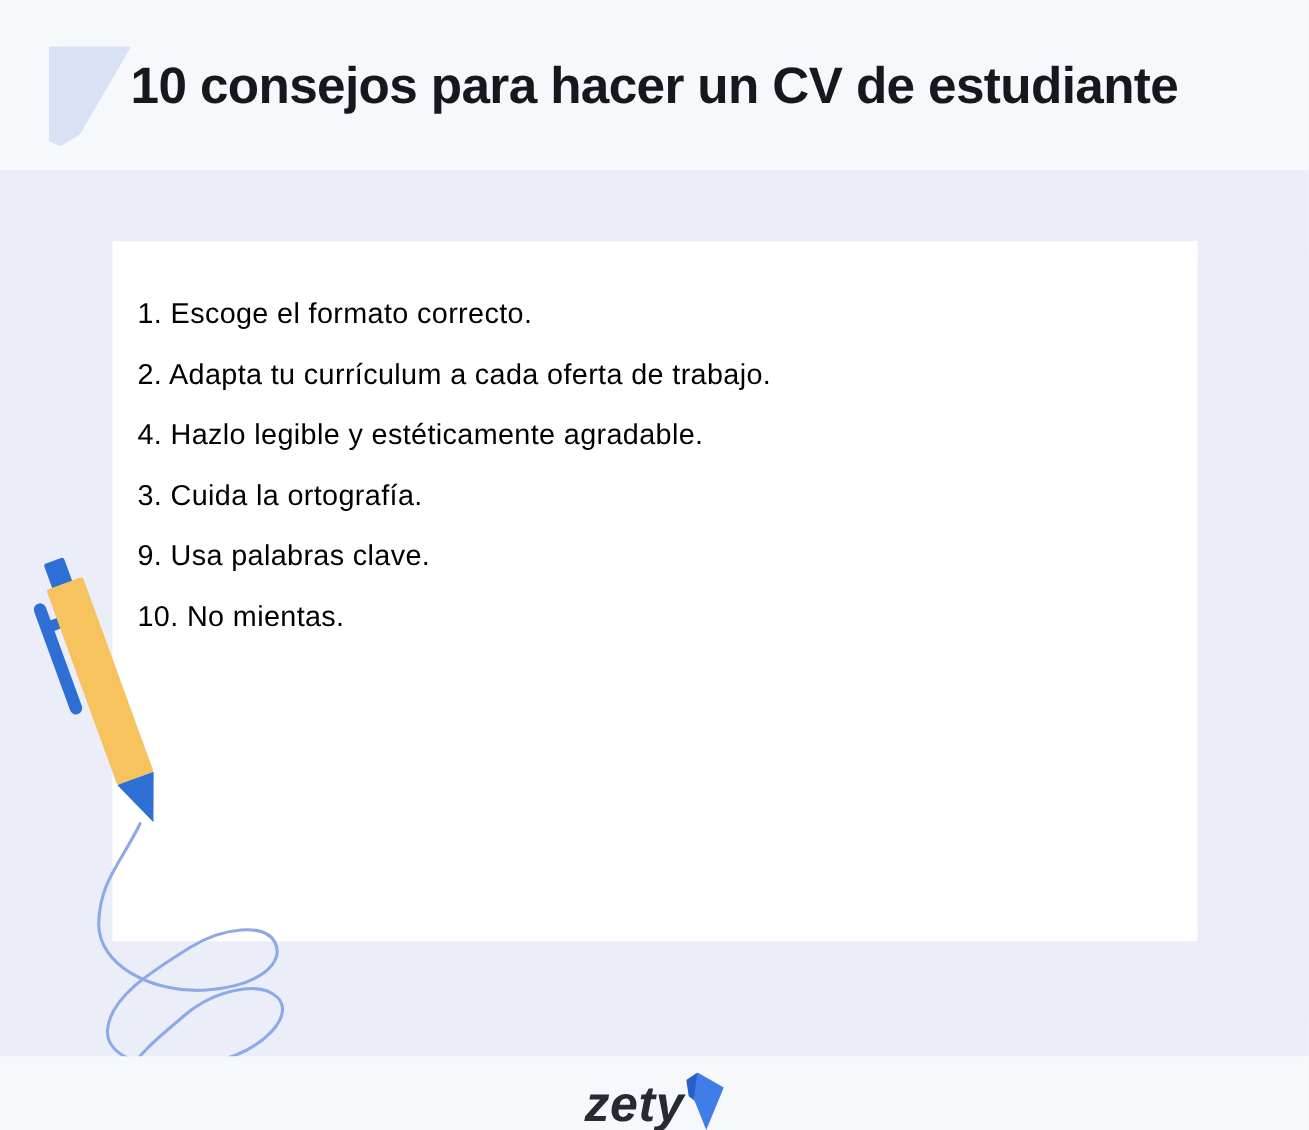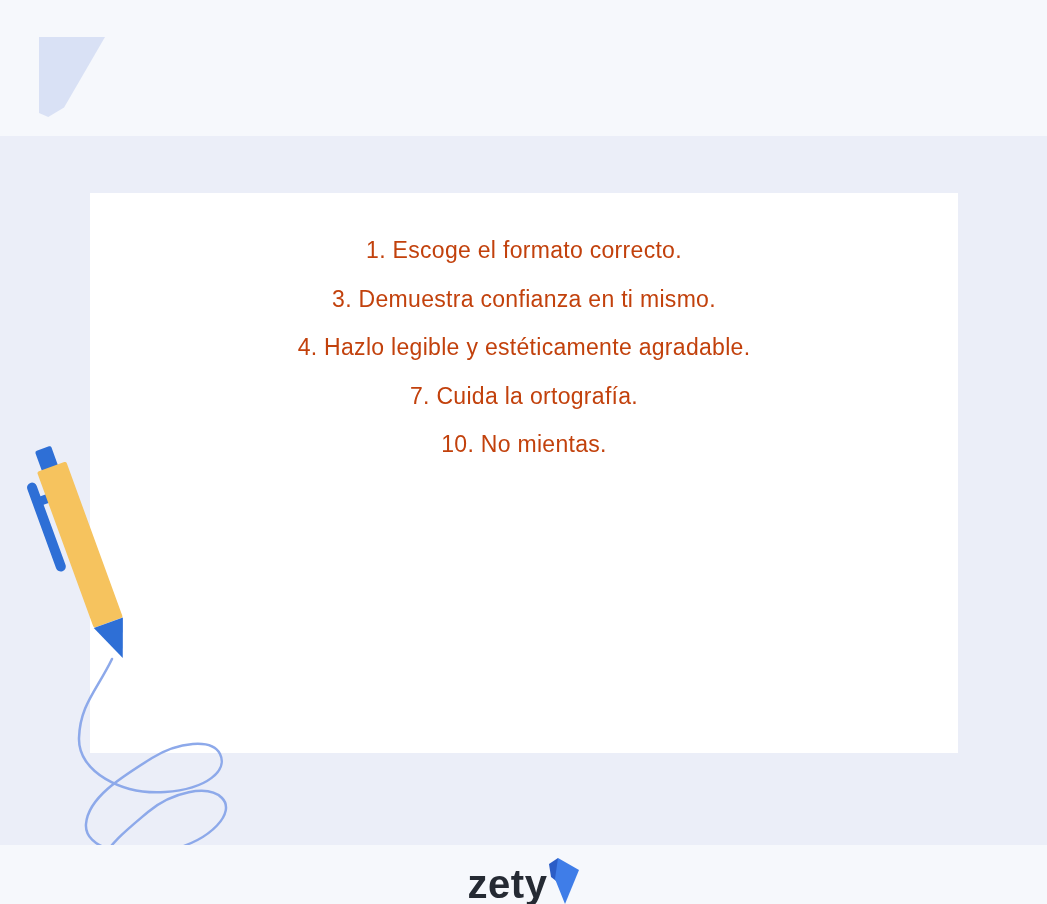--- a/index.html
+++ b/index.html
@@ -45,44 +45,44 @@
     z-index: 1;
   }
   .tips-list {
     list-style: none;
     margin: 0;
     padding: 33px 20px 0 20px;
   }
   .tip-item {
     height: 48.5px;
     line-height: 48.5px;
-    text-align: center;
     font-size: 23px;
     letter-spacing: 0.3px;
-    color: #c2410c;
+    color: #000000;
     white-space: nowrap;
   }
   .pen-overlay {
     position: absolute; left: 0; top: 0;
     width: 1047px; height: 904px;
     z-index: 3;
     pointer-events: none;
   }
   .band-bottom {
     position: absolute; left: 0; bottom: 0;
     width: 100%; height: 59px;
     background: #f6f8fc;
     z-index: 4;
     display: flex;
     align-items: center;
     justify-content: center;
   }
   .brand-logo {
     display: flex;
     align-items: flex-end;
+    font-style: italic;
   }
   .brand-name {
     font-size: 40px;
     font-weight: 700;
     letter-spacing: 0.5px;
     color: #252a33;
     line-height: 1;
     margin-bottom: -6px;
   }
   .brand-glyph {
@@ -90,28 +90,30 @@
     transform: translateY(6px);
   }
 </style>
 </head>
 <body>
 
 <div class="main-bg"></div>
 
 <div class="band-top">
   <div class="title-accent"></div>
+  <h1 class="page-title">10 consejos para hacer un CV de estudiante</h1>
 </div>
 
 <div class="tips-card">
   <ul class="tips-list">
     <li class="tip-item">1. Escoge el formato correcto.</li>
-    <li class="tip-item">3. Demuestra confianza en ti mismo.</li>
+    <li class="tip-item">2. Adapta tu currículum a cada oferta de trabajo.</li>
     <li class="tip-item">4. Hazlo legible y estéticamente agradable.</li>
-    <li class="tip-item">7. Cuida la ortografía.</li>
+    <li class="tip-item">3. Cuida la ortografía.</li>
+    <li class="tip-item">9. Usa palabras clave.</li>
     <li class="tip-item">10. No mientas.</li>
   </ul>
 </div>
 
 <svg class="pen-overlay" viewBox="0 0 1047 904" xmlns="http://www.w3.org/2000/svg" aria-hidden="true">
 
   <path d="M112,659
            C 97,690 80,705 79,738
            C 78,772 122,795 165,792
            C 208,789 228,770 220,754

